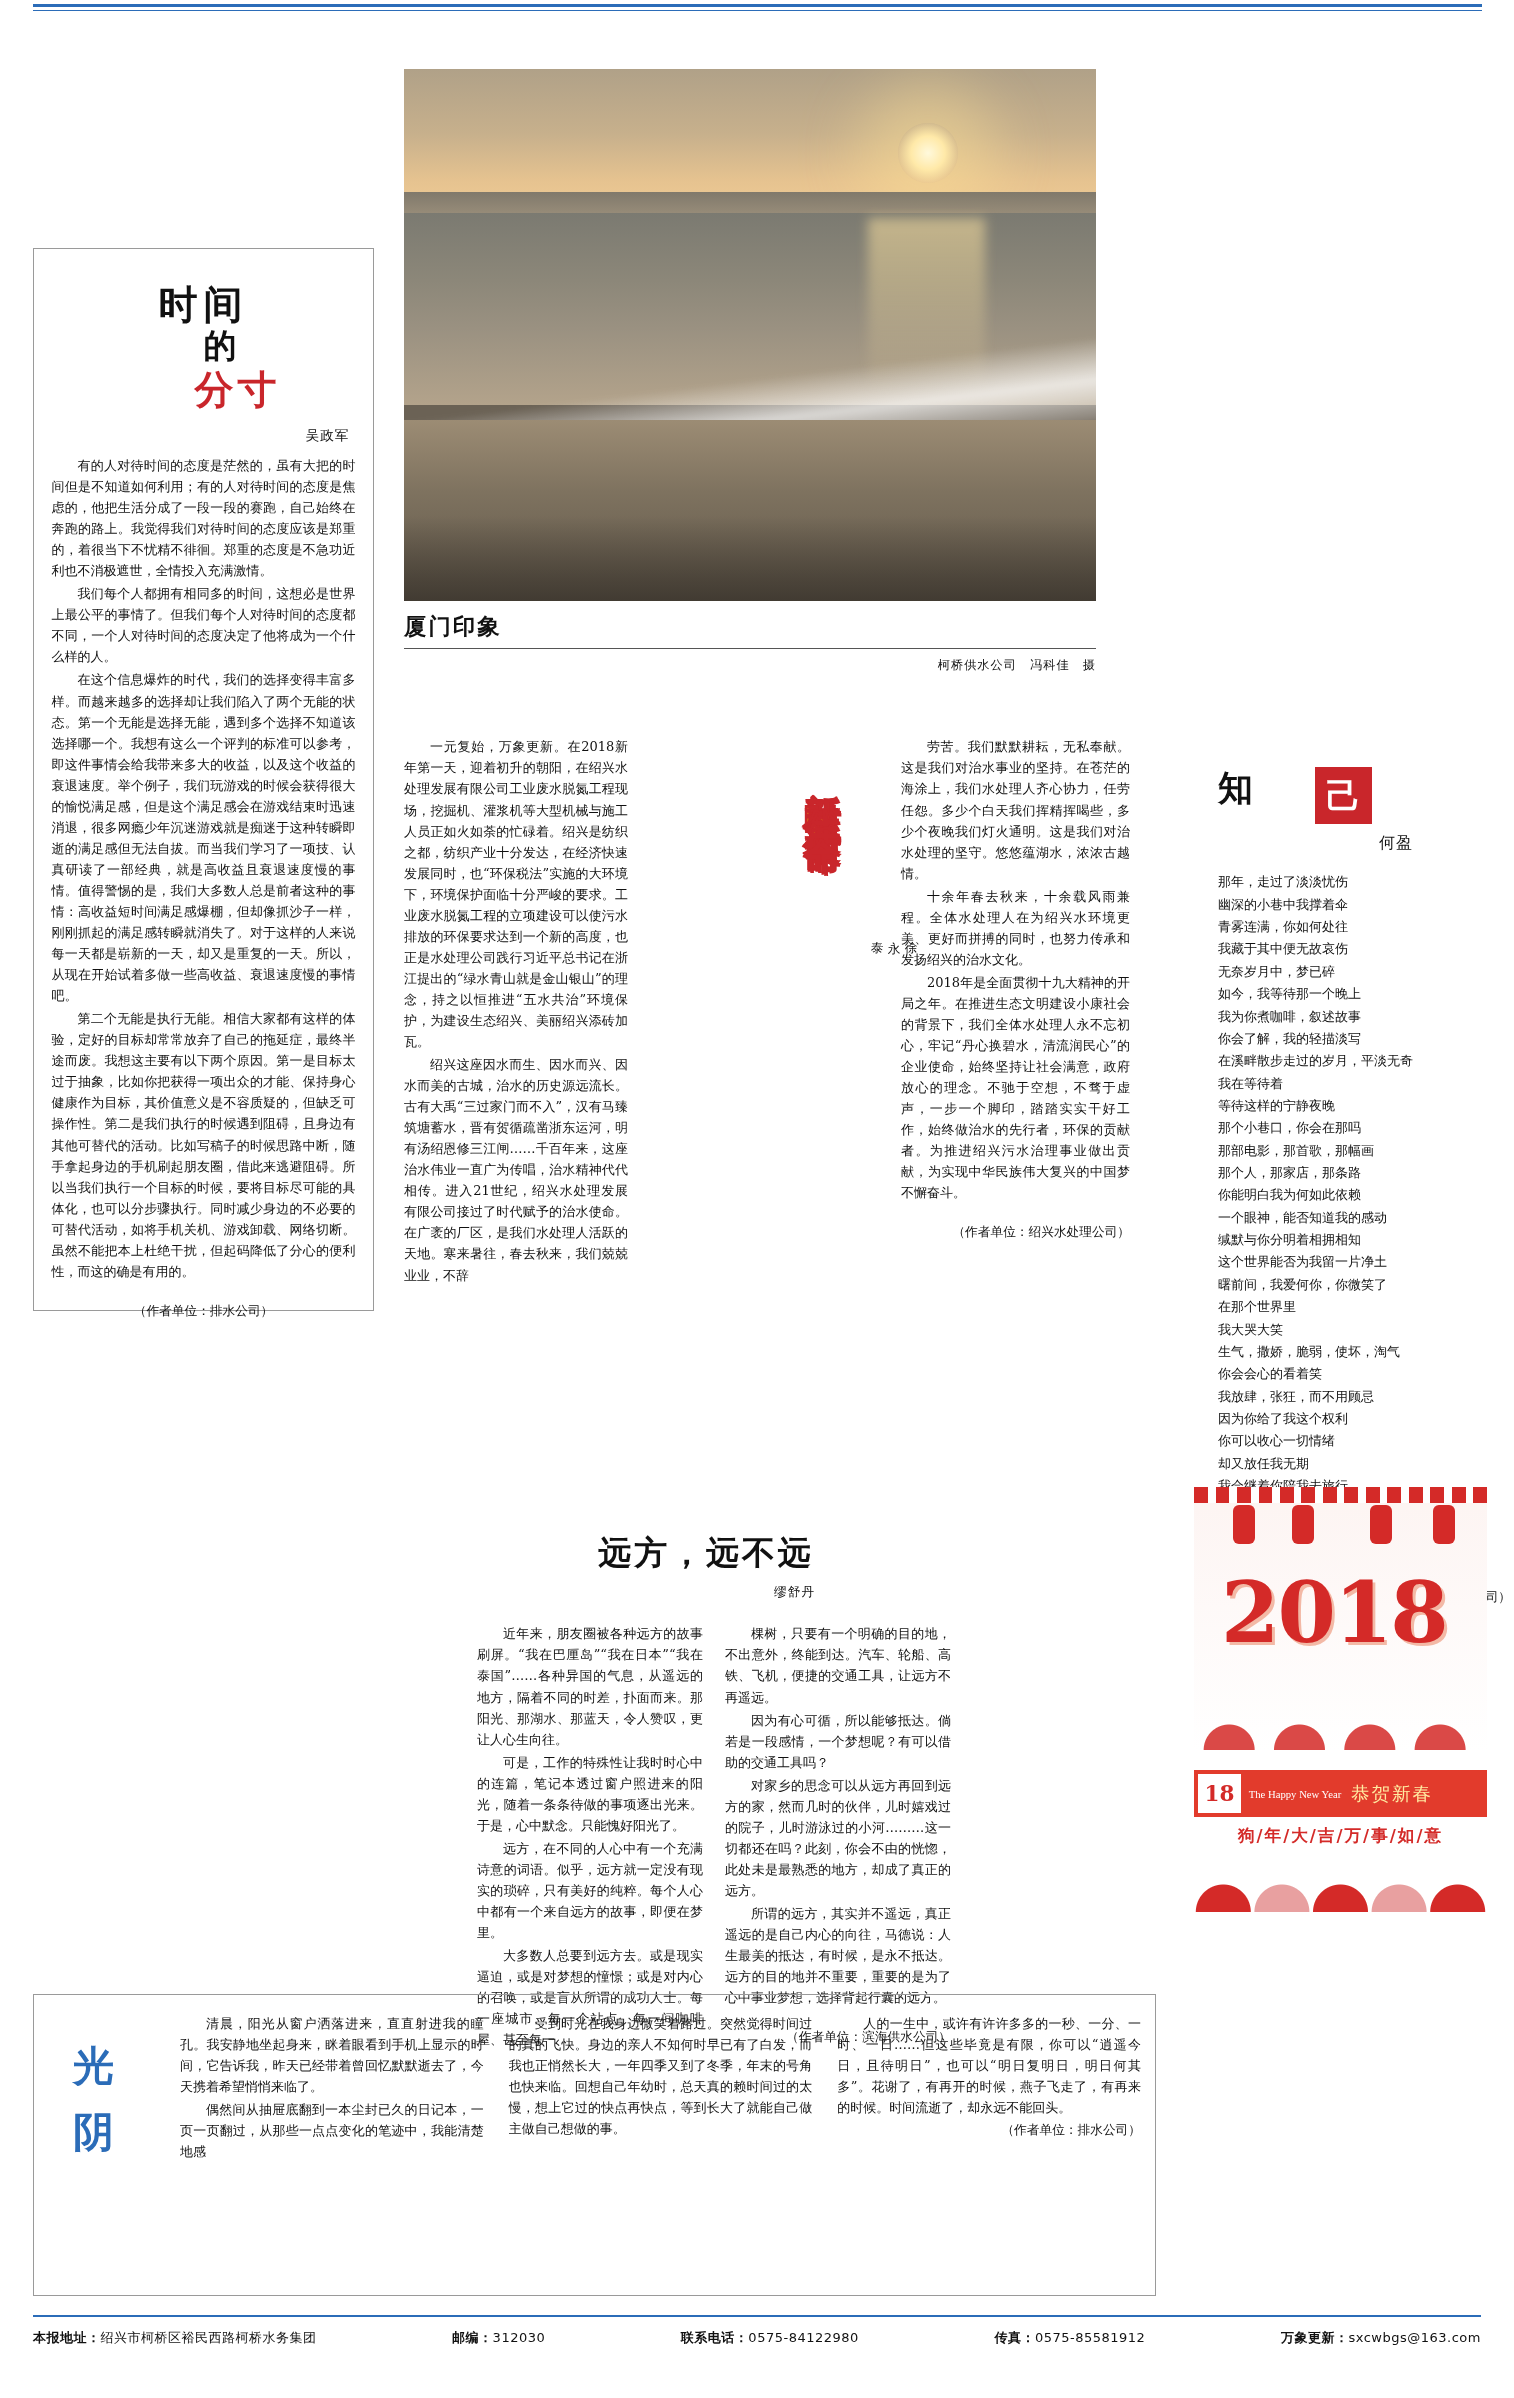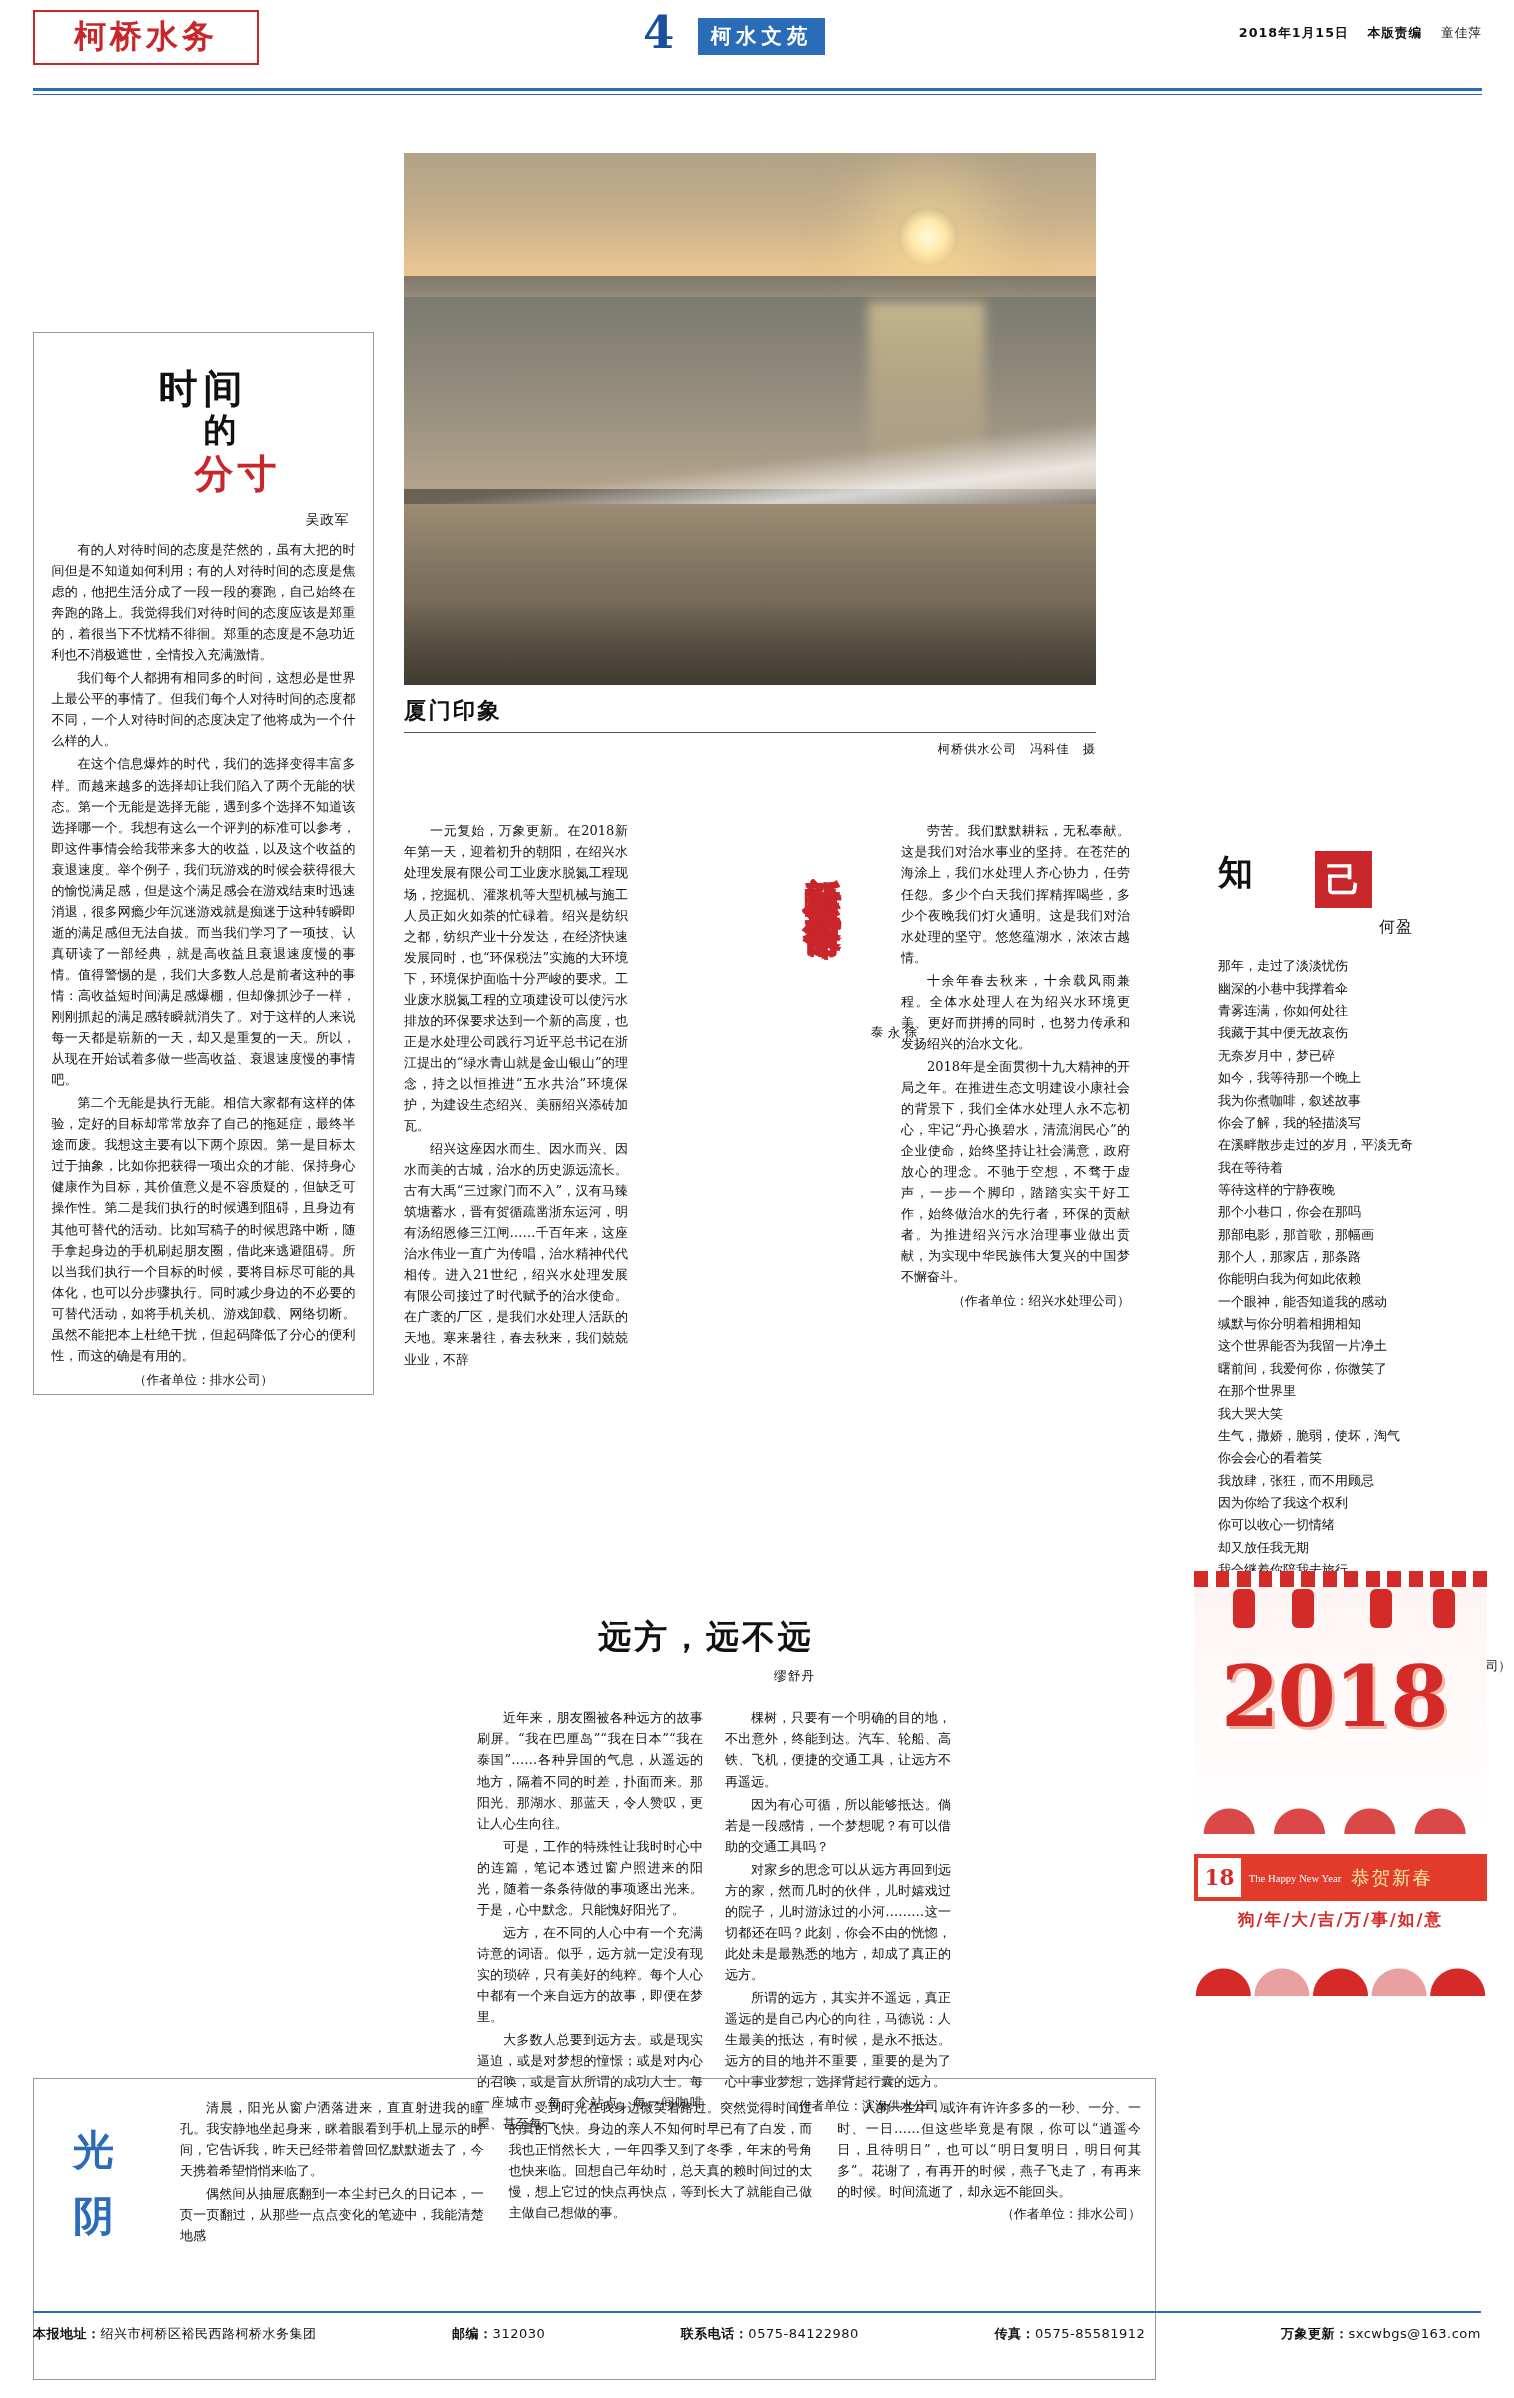--- a/index.html
+++ b/index.html
@@ -54,21 +54,21 @@
   .lb-title .t1 { font-family:"DejaVu Serif","Liberation Serif",serif; font-size:39px; font-weight:bold; letter-spacing:5.9px; display:block; }
   .lb-title .t2 { font-family:"DejaVu Serif","Liberation Serif",serif; font-size:33px; font-weight:bold; display:block; margin-left:33px; }
   .lb-title .t3 { font-family:"DejaVu Serif","Liberation Serif",serif; font-size:39px; font-weight:bold; color:#c9262b; display:block; margin-left:68px; letter-spacing:3.9px;}
   .lb-author { text-align:right; font-size:13.7px; margin:15.6px 5.9px 9.8px 0; letter-spacing:1px;}
   .body-text {
     font-family:"DejaVu Serif","Liberation Serif",serif;
     font-size:13px; line-height:1.62; text-align:justify; text-justify:inter-ideograph;
     color:#111;
   }
   .body-text p { margin:0 0 2px 0; text-indent:2em; }
-  .sign { text-align:center; font-size:12.7px; margin-top:6px; font-family:"DejaVu Serif","Liberation Serif",serif;}
+  .sign { text-align:center; font-size:12.7px; margin-top:21px; font-family:"DejaVu Serif","Liberation Serif",serif;}
 
   
   .photo-wrap { position:absolute; left:371px; top:45px; width:692px; }
   .photo {
     width:692px; height:532px;
     background:
       radial-gradient(circle at 74% 22%, rgba(255,238,170,0.95) 0 5%, rgba(255,205,120,0.6) 9%, rgba(255,180,110,0) 26%),
       linear-gradient(to bottom,
         #b9a98f 0%, #c3ab8a 8%, #cdae86 14%,
         #d8b184 19%, #e0b283 23%,
@@ -189,32 +189,20 @@
   .footer-rule { position:absolute; left:33px; top:2311px; width:1448px; height:2px; background:#2b6cb8; }
   .footer { position:absolute; left:33px; top:2325px; width:1448px; display:flex;
     justify-content:space-between; font-size:13px; letter-spacing:0.5px; }
   .footer b { font-weight:bold; }
 </style>
 </head>
 <body>
 
 <div class="page">
 
-  <div class="masthead">
-    <div class="logo-box">
-      <span class="logo-text">柯桥水务</span>
-    </div>
-    <div class="page-no">4</div>
-    <div class="section-tag">柯水文苑</div>
-    <div class="masthead-right">
-      <b>2018年1月15日</b>
-      <span><b>本版责编</b></span>
-      <span>童佳萍</span>
-    </div>
-  </div>
   <div class="rule-thick"></div>
   <div class="rule-thin"></div>
 
   <div class="content">
 
     <div class="photo-wrap">
       <div class="photo">
         <div class="sky"></div>
         <div class="sun"></div>
         <div class="hills"></div>

